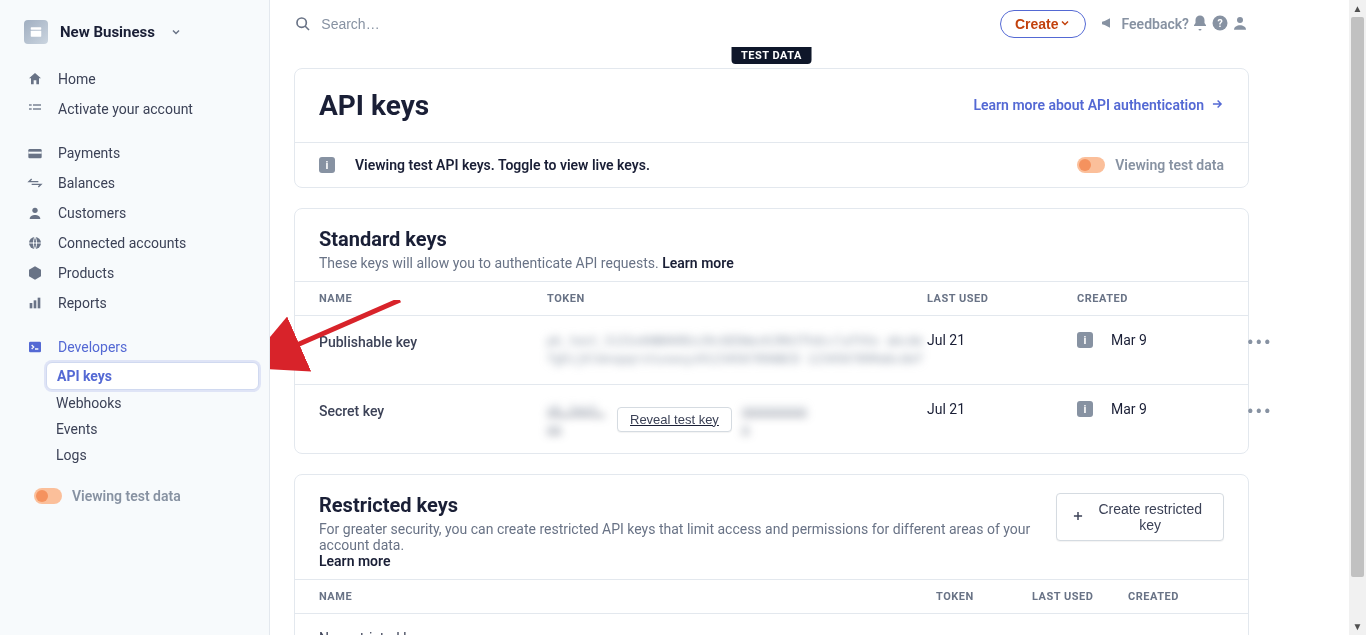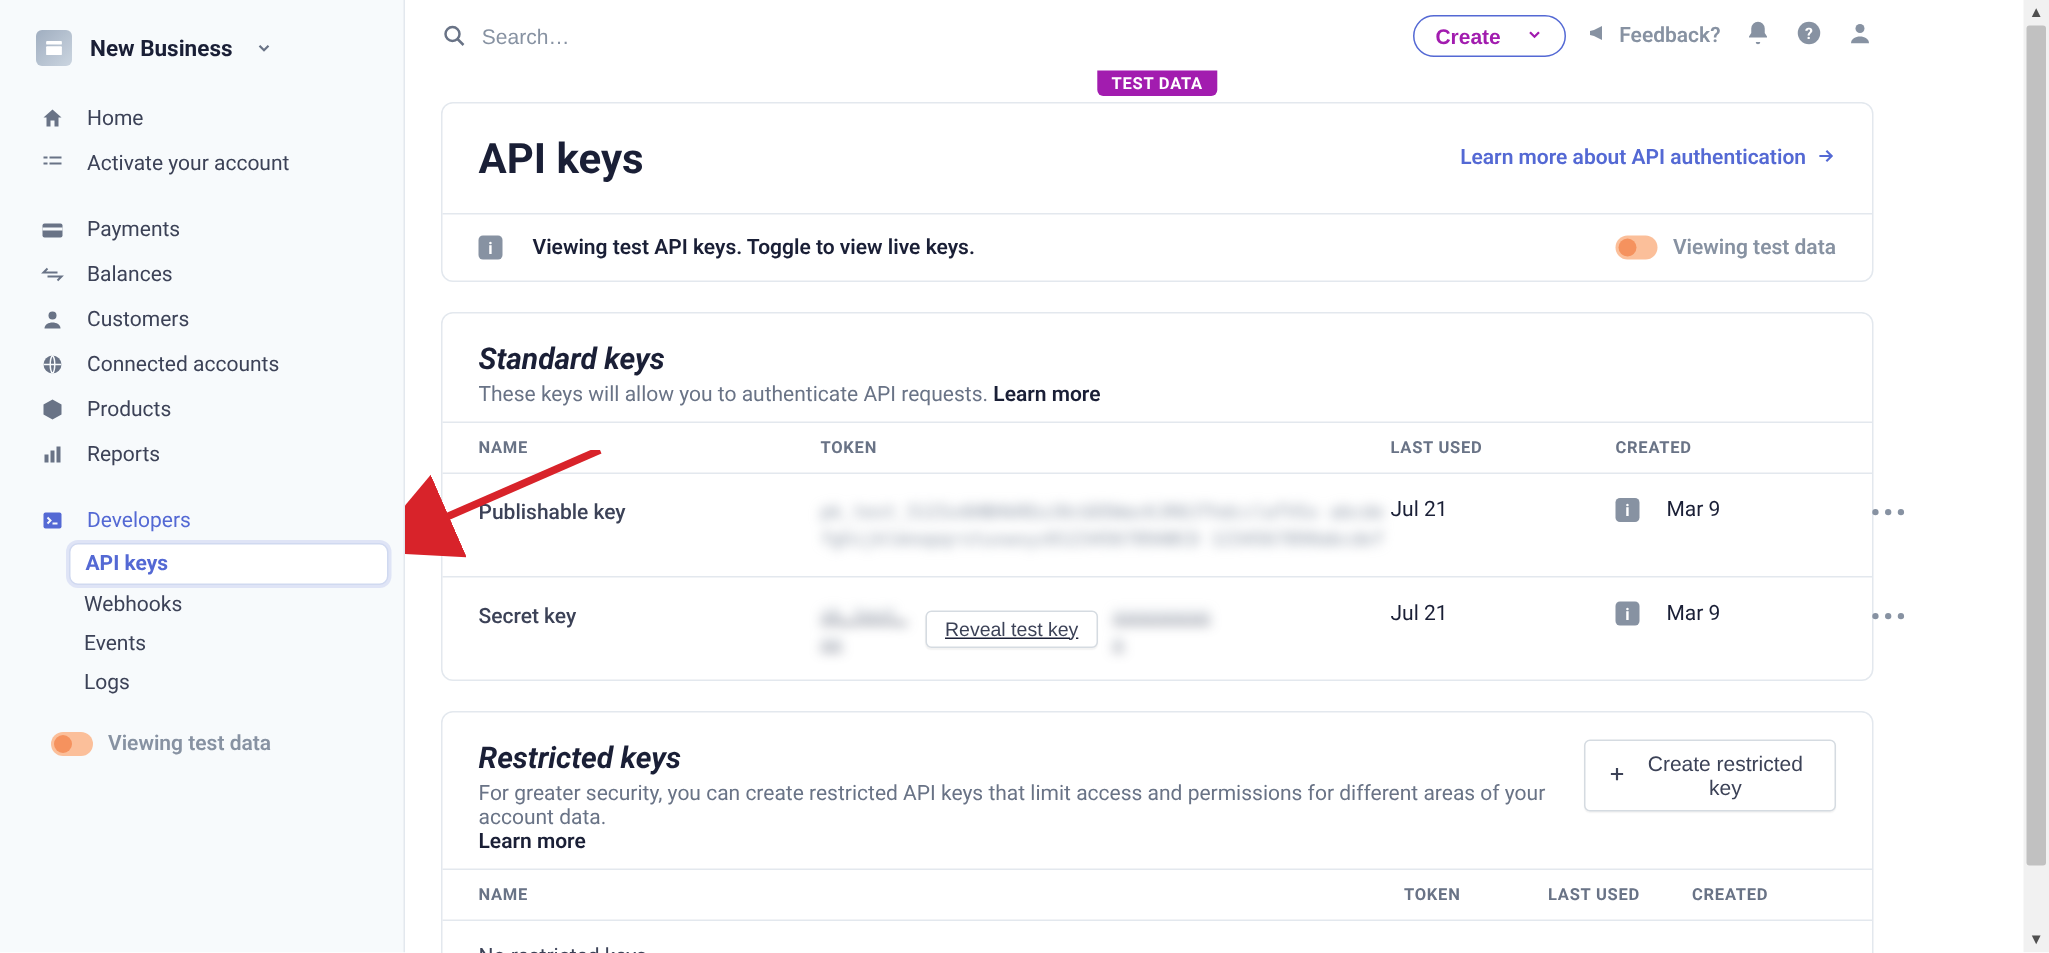--- a/index.html
+++ b/index.html
@@ -20,38 +20,38 @@
 .nav-item.active .icon { color:#5469d4; }
 .toggle { width: 28px; height: 16px; background: #fbbf9a; border-radius: 10px; position: relative; flex-shrink:0; }
 .toggle::after { content:""; position:absolute; left:2px; top:2px; width:12px; height:12px; background:#f5925e; border-radius:50%; }
 .test-row { display:flex; align-items:center; gap:10px; padding: 6px 24px; color:#8792a2; font-weight:600; }
 
 .main { flex:1; display:flex; flex-direction:column; overflow-y:auto; }
 .topbar { display:flex; align-items:center; padding: 10px 24px; gap: 14px; }
 .search { flex:1; display:flex; align-items:center; gap:10px; color:#8792a2; }
 .search input { border:none; outline:none; font-size:14px; width:100%; color:#a21caf; }
 .search input::placeholder { color:#8792a2; }
-.btn-create { border:1.5px solid #5469d4; color:#a21caf; background:#fff; padding:5px 14px; border-radius:18px; font-weight:600; display:flex; align-items:center; gap:16px; cursor:pointer; font-size:14px; }
-.top-icons { display:flex; align-items:center; gap:16px; color:#8792a2; }
+.btn-create { border:1.5px solid #5469d4; color:#c2410c; background:#fff; padding:5px 14px; border-radius:18px; font-weight:600; display:flex; align-items:center; gap:0; cursor:pointer; font-size:14px; }
+.top-icons { display:flex; align-items:center; gap:2px; color:#8792a2; }
 .feedback { display:flex; align-items:center; gap:6px; font-weight:600; cursor:pointer; }
 
 .orange-line { height:2px; background:#f5925e; position:relative; }
-.test-badge { position:absolute; left:50%; top:-1px; transform:translateX(-50%); background:#a21caf; color:#fff; font-size:11px; font-weight:700; padding:2px 10px; border-radius:0 0 4px 4px; letter-spacing:.5px; }
+.test-badge { position:absolute; left:50%; top:-1px; transform:translateX(-50%); background:#0f172a; color:#fff; font-size:11px; font-weight:700; padding:2px 10px; border-radius:0 0 4px 4px; letter-spacing:.5px; }
 
 .content { padding: 20px 24px; }
 .card { border:1px solid #e3e8ee; border-radius:8px; background:#fff; margin-bottom:20px; }
 .card-head { display:flex; justify-content:space-between; align-items:center; padding: 20px 24px; }
 .h1 { font-size: 28px; font-weight:700; }
 .learn-link { color:#5469d4; font-weight:600; display:flex; align-items:flex-start; gap:6px; cursor:pointer; }
 .notice { display:flex; align-items:center; justify-content:space-between; padding:14px 24px; border-top:1px solid #e3e8ee; }
 .notice-left { display:flex; align-items:center; gap:10px; font-weight:600; color:#1a1f36; }
 .notice-right { display:flex; align-items:center; gap:10px; color:#8792a2; font-weight:600; }
 
 .section-head { padding: 18px 24px 10px; }
-.h2 { font-size: 20px; font-weight:700; margin-bottom:4px;font-style:italic; }
+.h2 { font-size: 20px; font-weight:700; margin-bottom:4px; }
 .sub { color:#697386; font-size:14px; }
 .sub a { color:#1a1f36; font-weight:600; text-decoration:none; cursor:pointer; }
 .table-head { display:flex; padding: 10px 24px; border-top:1px solid #e3e8ee; border-bottom:1px solid #e3e8ee; color:#697386; font-size:11px; font-weight:700; letter-spacing:.5px; }
 .col-name { flex: 0 0 228px; }
 .col-token { flex: 0 0 380px; }
 .col-last { flex: 0 0 150px; }
 .col-created { flex: 0 0 170px; display:flex; align-items:center; gap:8px; }
 .col-actions { flex:1; text-align:right; }
 .row { display:flex; align-items:flex-start; padding: 16px 24px; border-bottom:1px solid #e3e8ee; }
 .row:last-child { border-bottom:none; }

